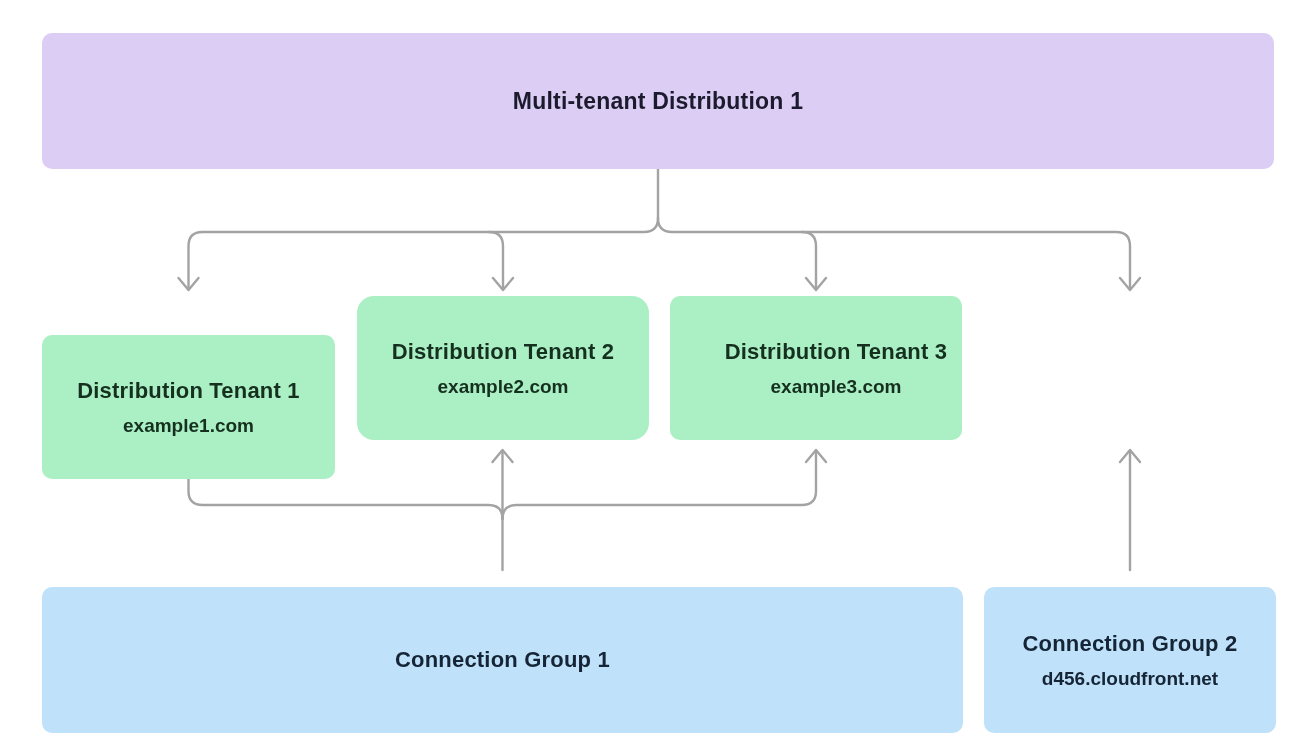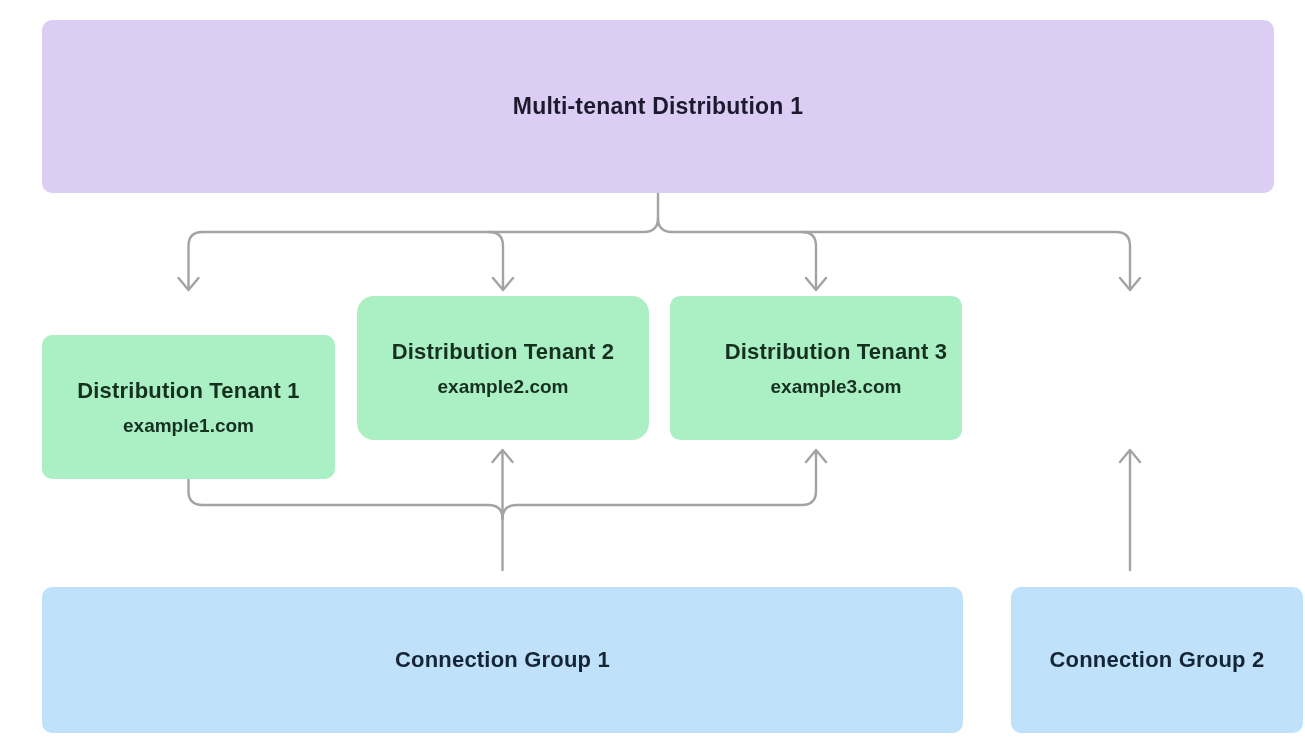--- a/index.html
+++ b/index.html
@@ -29,36 +29,36 @@
     align-items: center;
     justify-content: center;
     gap: 11px;
     text-align: center;
     color: var(--color-text);
   }
   .node .title { font-weight: bold; font-size: 22px; letter-spacing: 0.2px; }
   .node .domain { font-weight: bold; font-size: 19px; }
 
   .node-distribution {
-    left: 42px; top: 20px; width: 1232px; height: 173px;
+    left: 42px; top: 33px; width: 1232px; height: 136px;
     background: var(--color-distribution);
   }
   .node-distribution .title { font-size: 23px; color: #1c1b2e; }
 
   .node-tenant { top: 296px; height: 144px; background: var(--color-tenant); }
   .node-tenant .title, .node-tenant .domain { color: #15301f; }
   .node-tenant-1 { left: 42px;  width: 293px; margin-top: 39px; }
   .node-tenant-2 { left: 357px; width: 292px; border-radius: 17px; }
   .node-tenant-3 { left: 670px; width: 292px; padding-left: 40px; }
   .node-tenant-4 { left: 984px; width: 292px; }
 
   .node-cg { top: 570px; height: 146px; background: var(--color-connection_group); margin-top: 17px; }
   .node-cg .title, .node-cg .domain { color: #152535; }
   .node-cg-1 { left: 42px;  width: 921px; }
-  .node-cg-2 { left: 1011px; width: 292px; }
+  .node-cg-2 { left: 984px; width: 292px; }
 
   .arrows {
     position: absolute;
     left: 0; top: 0;
     width: 1305px; height: 744px;
     pointer-events: none;
   }
   .arrows path {
     fill: none;
     stroke: var(--color-arrow);
@@ -120,15 +120,16 @@
     <div class="domain">example3.com</div>
   </div>
 
 
   <div class="node node-cg node-cg-1">
     <div class="title">Connection Group 1</div>
   </div>
 
   <div class="node node-cg node-cg-2">
     <div class="title">Connection Group 2</div>
+    <div class="domain">d456.cloudfront.net</div>
   </div>
 
 </div>
 
 </body></html>

